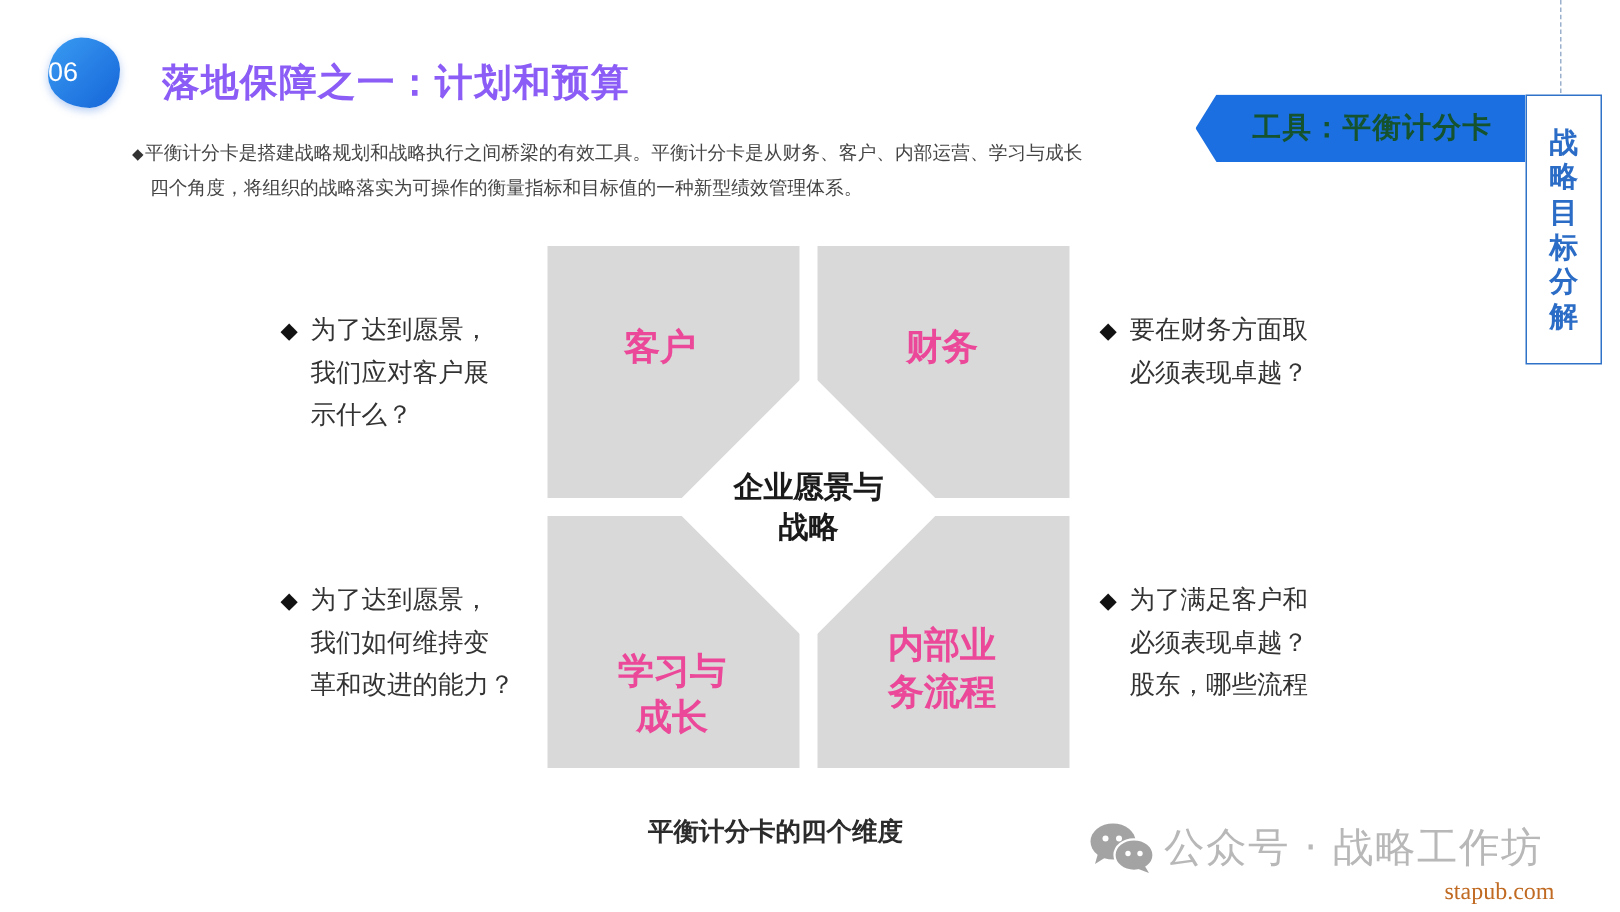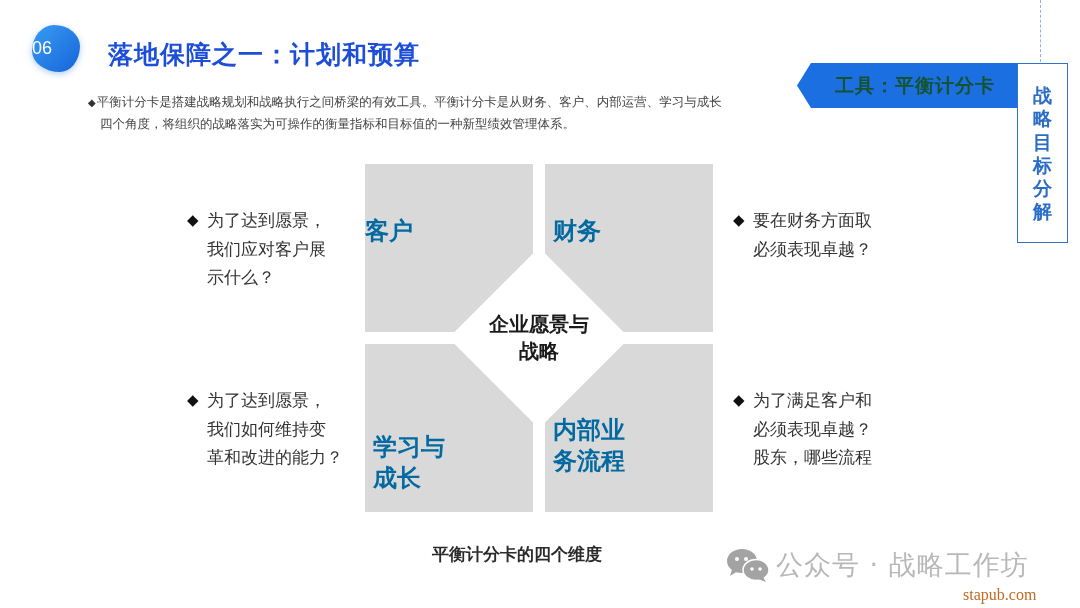--- a/index.html
+++ b/index.html
@@ -7,21 +7,21 @@
          font-family: "DejaVu Sans", "Liberation Sans", sans-serif; color:#333; }
   .abs { position:absolute; }
 
   
   .badge { left:32px; top:25px; width:48px; height:47px;
            background: linear-gradient(135deg, #3a9cf3 0%, #1565d8 100%);
            border-radius: 46% 54% 42% 58% / 55% 45% 55% 45%;
            box-shadow: 0 2px 6px rgba(40,110,220,0.35);
            color:#fff; font-size:18px; display:flex; align-items:center; 
            font-family:"Liberation Sans", sans-serif; }
-  .title { left:108px; top:38px; font-size:25px; font-weight:bold; color:#1d4ed8; letter-spacing:1px; white-space:nowrap; }
+  .title { left:108px; top:38px; font-size:25px; font-weight:bold; color:#8b5cf6; letter-spacing:1px; white-space:nowrap; }
 
   .intro { left:88px; top:91px; width:700px; font-size:12.5px; line-height:21px; color:#444; }
   .intro .line1 { white-space:nowrap; }
   .intro .line2 { padding-left:12px; white-space:nowrap; }
   .intro .diamond { font-size:10px; color:#333; margin-right:1px; }
 
   
   .banner { left:797px; top:63px; width:220px; height:45px; background:#1b6fe0;
             clip-path: polygon(0 50%, 14px 0, 100% 0, 100% 100%, 14px 100%); }
   .banner-text { left:835px; top:63px; height:45px; line-height:45px; font-size:19px; font-weight:bold; color:#14532d; white-space:nowrap; letter-spacing:1px; }
@@ -30,21 +30,21 @@
   .vtext { left:1017px; top:84px; width:51px; text-align:center; font-size:19px; font-weight:bold; color:#2a6cc6; line-height:23.3px; }
   .vtext span { display:block; }
 
   
   .quad { background:#d9d9d9; width:168px; height:168px; }
   .q-tl { left:365px; top:164px; }
   .q-tr { left:545px; top:164px; }
   .q-bl { left:365px; top:344px; }
   .q-br { left:545px; top:344px; }
   .center-diamond { left:475px; top:274px; width:128px; height:128px; background:#fff; transform: rotate(45deg); }
-  .qlabel { font-size:24px; font-weight:bold; color:#0369a1; line-height:31px; white-space:nowrap; }
+  .qlabel { font-size:24px; font-weight:bold; color:#ec4899; text-align:center; line-height:31px; white-space:nowrap; }
   .center-label { left:469px; top:311px; width:140px; text-align:center; font-size:20px; font-weight:bold; color:#1a1a1a; line-height:27px; }
 
   
   .q-text { font-size:17px; line-height:28.5px; color:#333; white-space:nowrap; }
   .q-text .bullet { position:absolute; left:-20px; top:0; font-size:15px; color:#111; }
   .q-text span.ln { display:block; }
 
   .caption { left:432px; top:543px; font-size:17px; font-weight:bold; color:#2b2b2b; white-space:nowrap; }
 
   .wm-icon { left:726px; top:548px; width:44px; height:34px; }

